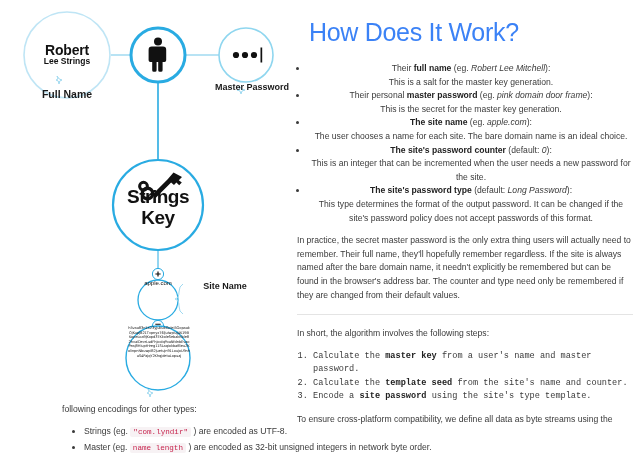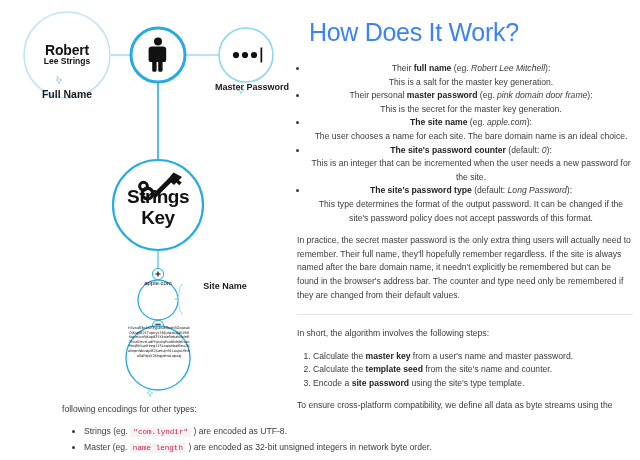--- a/index.html
+++ b/index.html
@@ -123,20 +123,21 @@
     font-size: 8.6px;
     line-height: 13.6px;
     color: #3a3a3a;
     margin: 0 0 0 0;
     padding-left: 1px;
     text-align: center;
   }
   #article ol.steps {
     margin: 1px 0 9px 0;
     padding-left: 16px;
+    font-family: Liberation Mono, monospace;
   }
   #article ol.steps > li {
     font-size: 8.6px;
     line-height: 13.6px;
     color: #3a3a3a;
   }
   .b { font-weight: bold; color:#222; }
   .i { font-style: italic; }
   hr.sep {
     border: none;

